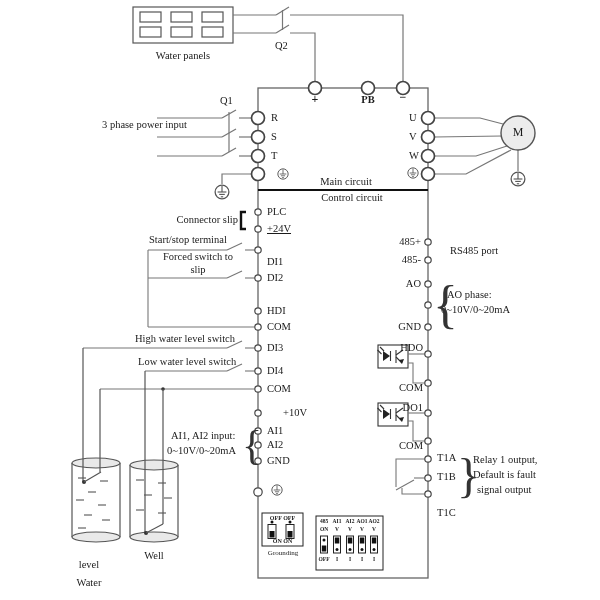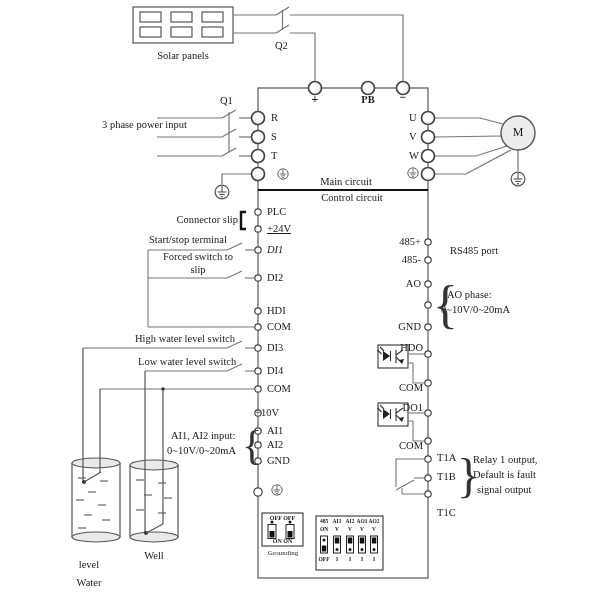--- a/index.html
+++ b/index.html
@@ -268,21 +268,21 @@
     <circle cx="428" cy="354" r="3.2"></circle>
     <circle cx="428" cy="383" r="3.2"></circle>
     <circle cx="428" cy="413" r="3.2"></circle>
     <circle cx="428" cy="441" r="3.2"></circle>
     <circle cx="428" cy="459" r="3.2"></circle>
     <circle cx="428" cy="478" r="3.2"></circle>
     <circle cx="428" cy="494" r="3.2"></circle>
   </g>
 </svg>
 
-<span class="lbl c" style="left:142px;top:50px;width:82px;">Solar panels</span>
+<span class="lbl c" style="left:142px;top:50px;width:82px;">Water panels</span>
 <span class="lbl" style="left:275px;top:40px;">Q2</span>
 <span class="lbl" style="left:220px;top:95px;">Q1</span>
 <span class="lbl" style="left:102px;top:119px;">3 phase power input</span>
 
 <span class="lbl c b big" style="left:306px;top:93px;width:18px;">+</span>
 <span class="lbl c b" style="left:357px;top:94px;width:22px;">PB</span>
 <span class="lbl c b big" style="left:394px;top:91px;width:18px;">−</span>
 
 <span class="lbl" style="left:271px;top:112px;">R</span>
 <span class="lbl" style="left:271px;top:131px;">S</span>
@@ -290,28 +290,28 @@
 <span class="lbl" style="left:409px;top:112px;">U</span>
 <span class="lbl" style="left:409px;top:131px;">V</span>
 <span class="lbl" style="left:409px;top:150px;">W</span>
 <span class="lbl c big" style="left:508px;top:126px;width:20px;">M</span>
 
 <span class="lbl c" style="left:300px;top:176px;width:92px;">Main circuit</span>
 <span class="lbl c" style="left:300px;top:192px;width:104px;">Control circuit</span>
 
 <span class="lbl" style="left:267px;top:206px;">PLC</span>
 <span class="lbl" style="left:267px;top:223px;text-decoration:underline;">+24V</span>
-<span class="lbl" style="left:267px;top:244px;font-style:italic;">DI1</span>
+<span class="lbl" style="left:267px;top:256px;">DI1</span>
 <span class="lbl" style="left:267px;top:272px;">DI2</span>
 <span class="lbl" style="left:267px;top:305px;">HDI</span>
 <span class="lbl" style="left:267px;top:321px;">COM</span>
 <span class="lbl" style="left:267px;top:342px;">DI3</span>
 <span class="lbl" style="left:267px;top:365px;">DI4</span>
 <span class="lbl" style="left:267px;top:383px;">COM</span>
-<span class="lbl" style="left:255px;top:407px;">+10V</span>
+<span class="lbl" style="left:283px;top:407px;">+10V</span>
 <span class="lbl" style="left:267px;top:425px;">AI1</span>
 <span class="lbl" style="left:267px;top:439px;">AI2</span>
 <span class="lbl" style="left:267px;top:455px;">GND</span>
 
 <span class="lbl r" style="left:369px;top:236px;width:52px;">485+</span>
 <span class="lbl r" style="left:369px;top:254px;width:52px;">485-</span>
 <span class="lbl r" style="left:369px;top:278px;width:52px;">AO</span>
 <span class="lbl r" style="left:369px;top:321px;width:52px;">GND</span>
 <span class="lbl r" style="left:371px;top:342px;width:52px;">HDO</span>
 <span class="lbl r" style="left:371px;top:382px;width:52px;">COM</span>

